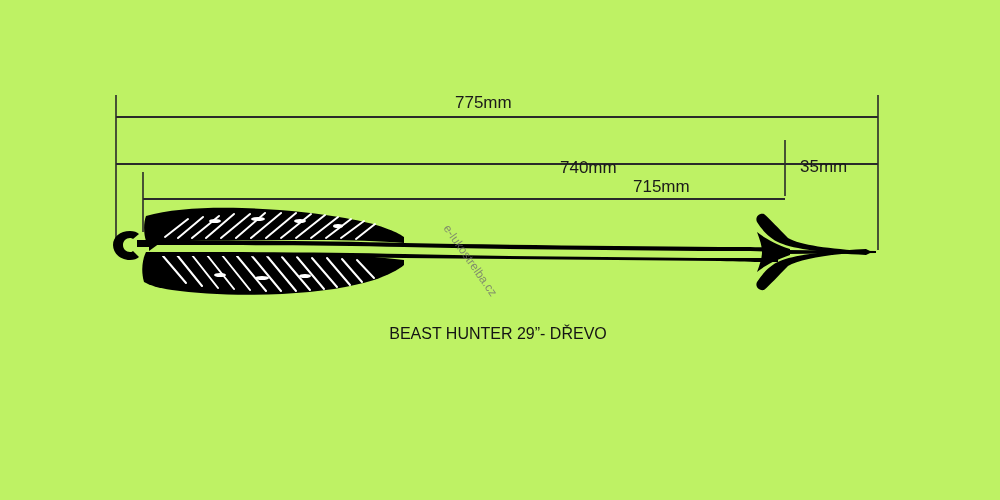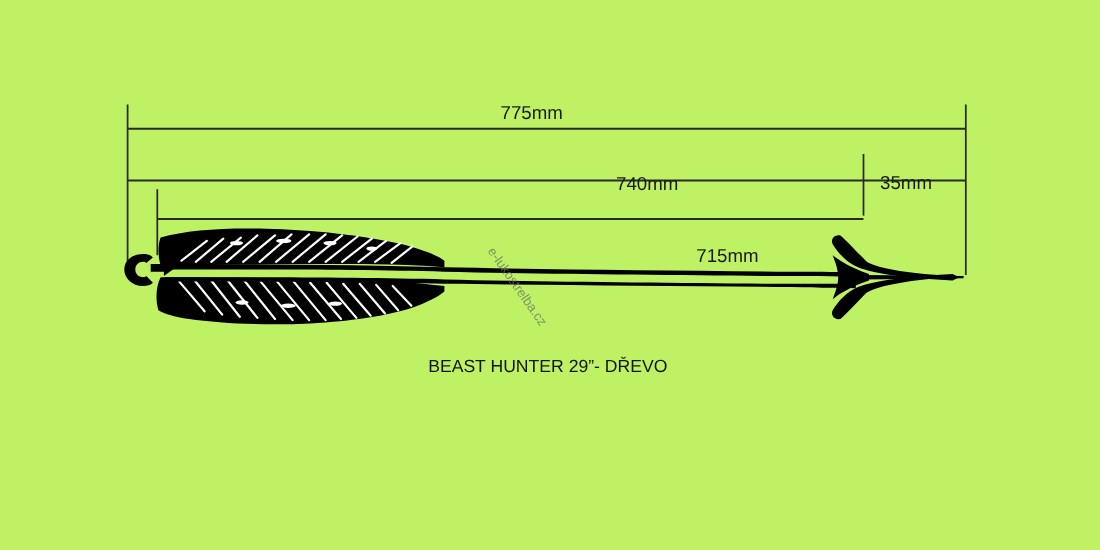--- a/index.html
+++ b/index.html
@@ -27,21 +27,21 @@
   .dim-text {
     position: absolute;
     font-family: "Liberation Sans", sans-serif;
     font-size: 17px;
     color: #1a1a1a;
     white-space: nowrap;
     letter-spacing: 0px;
   }
   #dim-775-label { left: 455px; top: 93px; }
   #dim-740-label { left: 560px; top: 142px; margin-top: 16px; }
-  #dim-715-label { left: 633px; top: 177px; margin-top: 46px; }
+  #dim-715-label { left: 633px; top: 177px; }
   #dim-35-label  { left: 800px; top: 157px; }
   #caption {
     position: absolute;
     left: 0;
     top: 325px;
     width: 996px;
     text-align: center;
     font-family: "Liberation Sans", sans-serif;
     font-size: 16px;
     color: #141414;

